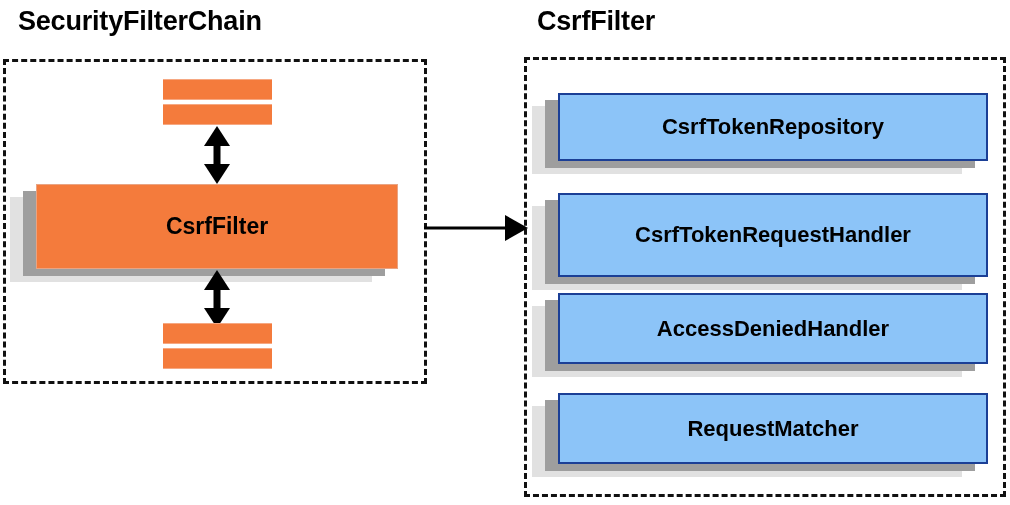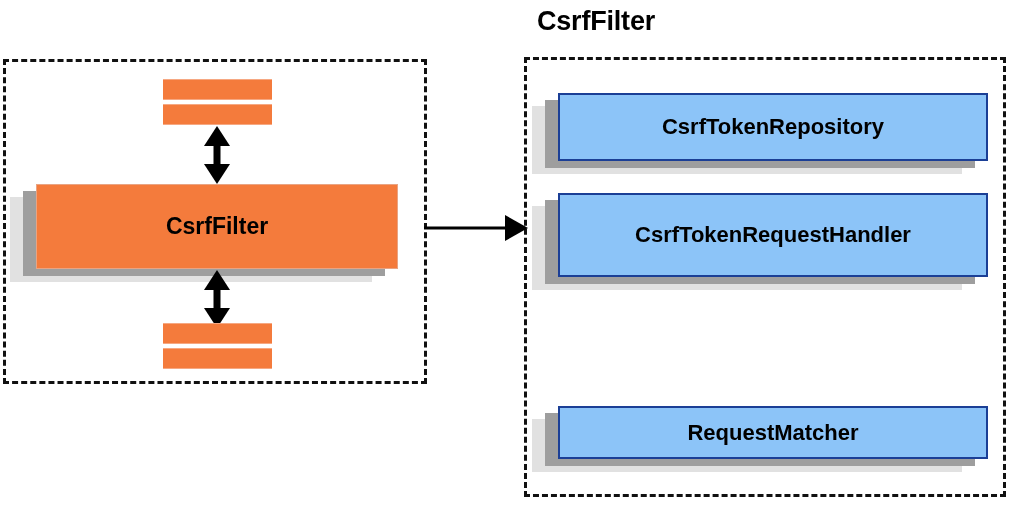--- a/index.html
+++ b/index.html
@@ -150,20 +150,21 @@
     border-top: 13px solid transparent;
     border-bottom: 13px solid transparent;
     border-left: 23px solid #000000;
   }
 </style>
 </head>
 <body>
 
 <div id="canvas">
 
+  <div id="title-left" class="panel-title">SecurityFilterChain</div>
 
   <div id="title-right" class="panel-title">CsrfFilter</div>
 
   <div id="group-left" class="group-box"></div>
 
   <div id="group-right" class="group-box"></div>
 
   <div class="bar" style="left:163px; top:79px; width:109px; height:21px;"></div>
   <div class="bar" style="left:163px; top:104px; width:109px; height:21px;"></div>
 
@@ -204,22 +205,29 @@
   </div>
 
   <div class="node node-blue" style="left:558px; top:193px; width:430px; height:84px;">
     <div class="shadow-far"></div>
     <div class="shadow-near"></div>
     <div class="face">
       <span class="label">CsrfTokenRequestHandler</span>
     </div>
   </div>
 
-
-  <div class="node node-blue" style="left:558px; top:406px; width:430px; height:53px;">
+  <div class="node node-blue" style="left:558px; top:293px; width:430px; height:71px;">
+    <div class="shadow-far"></div>
+    <div class="shadow-near"></div>
+    <div class="face">
+      <span class="label">AccessDeniedHandler</span>
+    </div>
+  </div>
+
+  <div class="node node-blue" style="left:558px; top:393px; width:430px; height:71px;">
     <div class="shadow-far"></div>
     <div class="shadow-near"></div>
     <div class="face">
       <span class="label">RequestMatcher</span>
     </div>
   </div>
 
 </div>
 
 </body></html>

